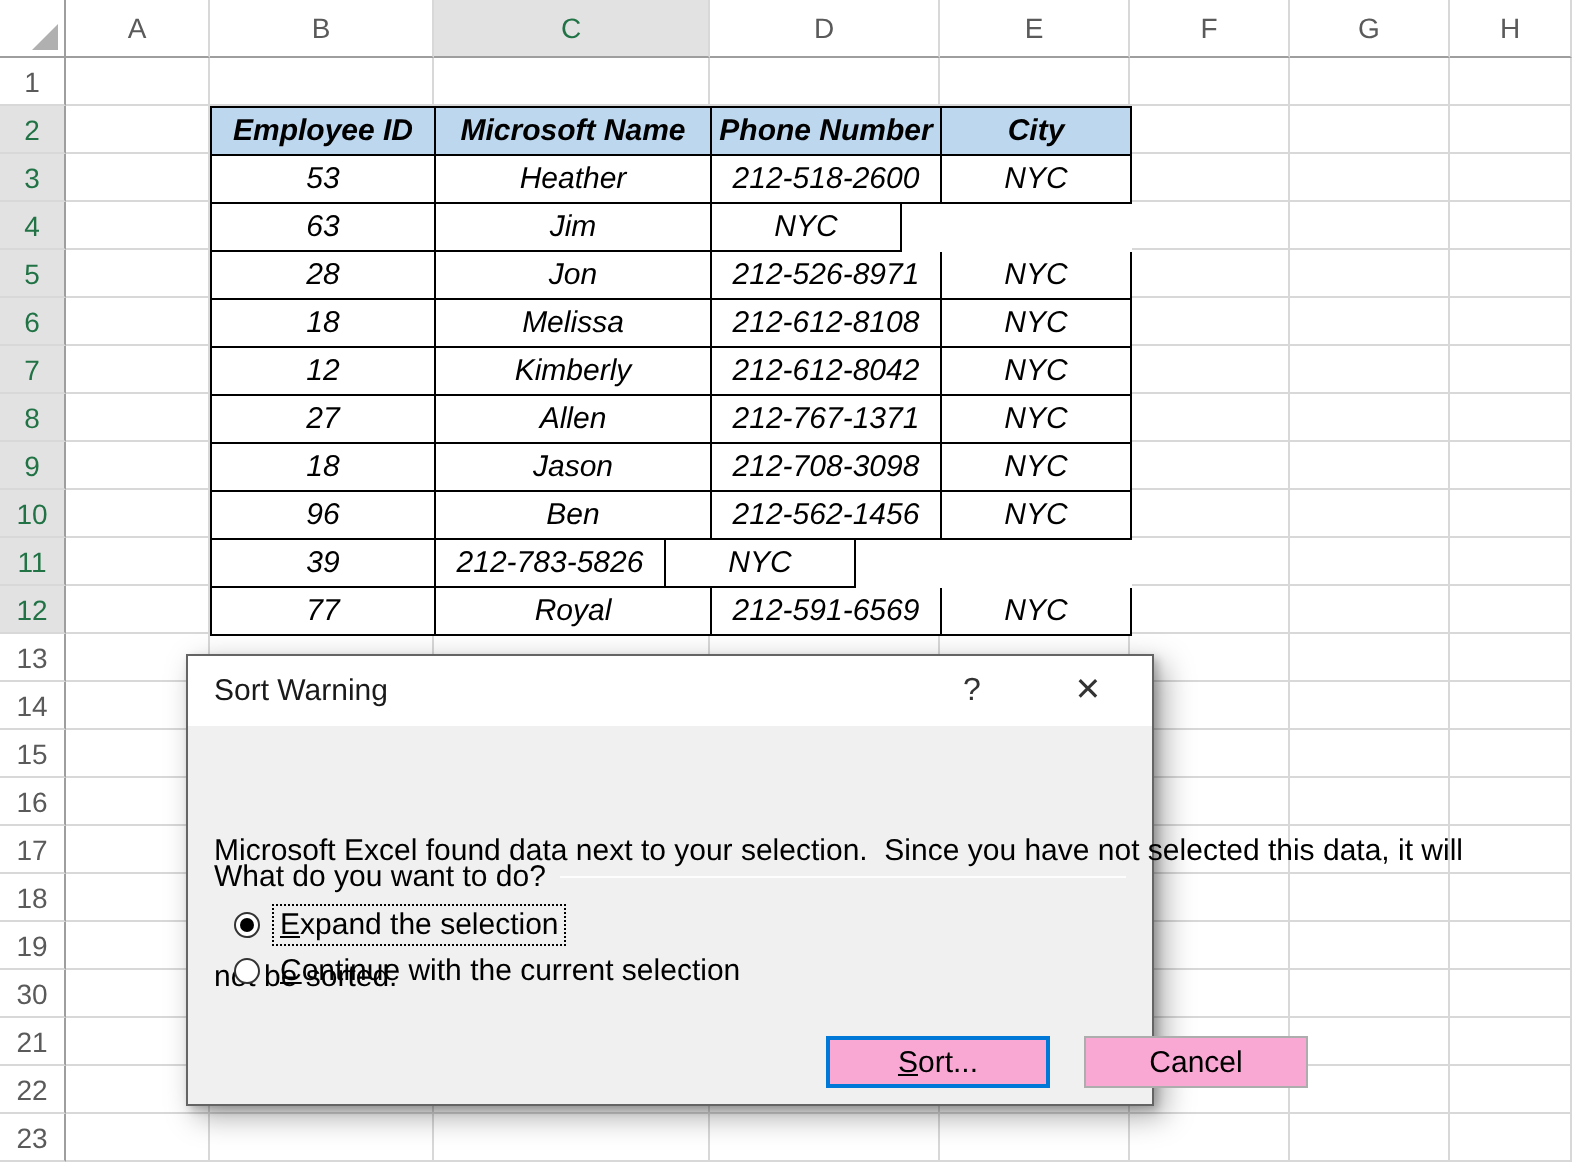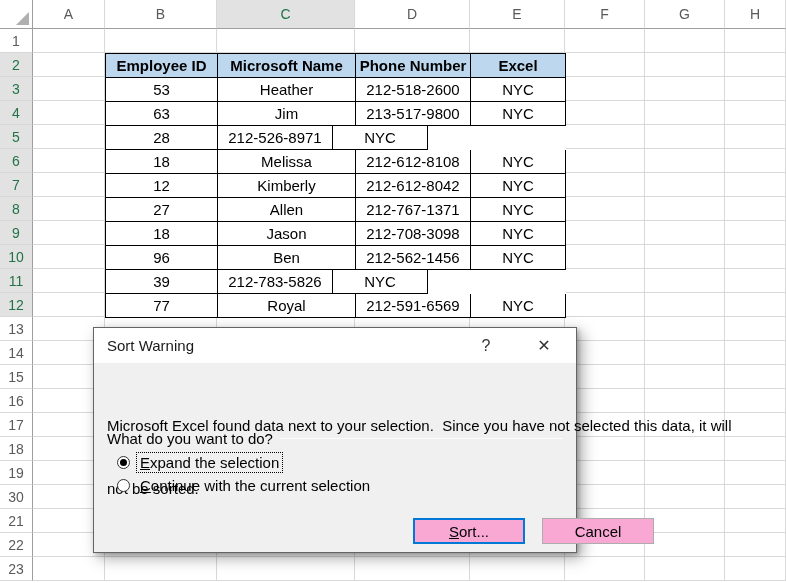--- a/index.html
+++ b/index.html
@@ -28,21 +28,21 @@
   .row-h.sel { background:#e2e2e2; color:#217346; }
   .g-cell { height:24px; background:#fff;
     border-right:1px solid #d8d8d8; border-bottom:1px solid #d8d8d8; }
 
   
   .xl-table { position:absolute; left:105px; top:53px; width:461px;
     border-top:1px solid #000; border-left:1px solid #000; background:#fff; }
   .t-row { display:flex; }
   .t-cell { height:24px; display:flex; align-items:center; justify-content:center;
     font-size:15px; color:#000; background:#fff;
-    border-right:1px solid #000; border-bottom:1px solid #000; }
+    border-right:1px solid #000; border-bottom:1px solid #000;font-style:italic; }
   .t-cell.hdr { background:#bdd7ee; font-weight:bold; }
 
   
   .dialog { position:absolute; left:93px; top:327px; width:484px; height:226px;
     background:#f0f0f0; border:1px solid #646464;
     box-shadow:5px 5px 14px rgba(0,0,0,0.35), 2px 2px 4px rgba(0,0,0,0.2);
     font-size:15px; color:#000; }
   .d-titlebar { position:absolute; top:0; left:0; right:0; height:35px; background:#fff; }
   .d-title { position:absolute; left:13px; top:0; line-height:35px; font-size:15px; color:#1a1a1a; }
   .d-help { position:absolute; right:78px; top:0; width:24px; height:35px; text-align:center;
@@ -347,36 +347,36 @@
         <div class="g-cell" style="width: 61px;"></div>
       </div>
     </div>
 
   <div class="xl-table">
 
   <div class="t-row">
         <div class="t-cell hdr" style="width: 112px;">Employee ID</div>
         <div class="t-cell hdr" style="width: 138px;">Microsoft Name</div>
         <div class="t-cell hdr" style="width: 115px;">Phone Number</div>
-        <div class="t-cell hdr" style="width: 95px;">Excel</div>
+        <div class="t-cell hdr" style="width: 95px;">City</div>
       </div>
       <div class="t-row">
         <div class="t-cell" style="width: 112px;">53</div>
         <div class="t-cell" style="width: 138px;">Heather</div>
         <div class="t-cell" style="width: 115px;">212-518-2600</div>
         <div class="t-cell" style="width: 95px;">NYC</div>
       </div>
       <div class="t-row">
         <div class="t-cell" style="width: 112px;">63</div>
         <div class="t-cell" style="width: 138px;">Jim</div>
-        <div class="t-cell" style="width: 115px;">213-517-9800</div>
         <div class="t-cell" style="width: 95px;">NYC</div>
       </div>
       <div class="t-row">
         <div class="t-cell" style="width: 112px;">28</div>
+        <div class="t-cell" style="width: 138px;">Jon</div>
         <div class="t-cell" style="width: 115px;">212-526-8971</div>
         <div class="t-cell" style="width: 95px;">NYC</div>
       </div>
       <div class="t-row">
         <div class="t-cell" style="width: 112px;">18</div>
         <div class="t-cell" style="width: 138px;">Melissa</div>
         <div class="t-cell" style="width: 115px;">212-612-8108</div>
         <div class="t-cell" style="width: 95px;">NYC</div>
       </div>
       <div class="t-row">

